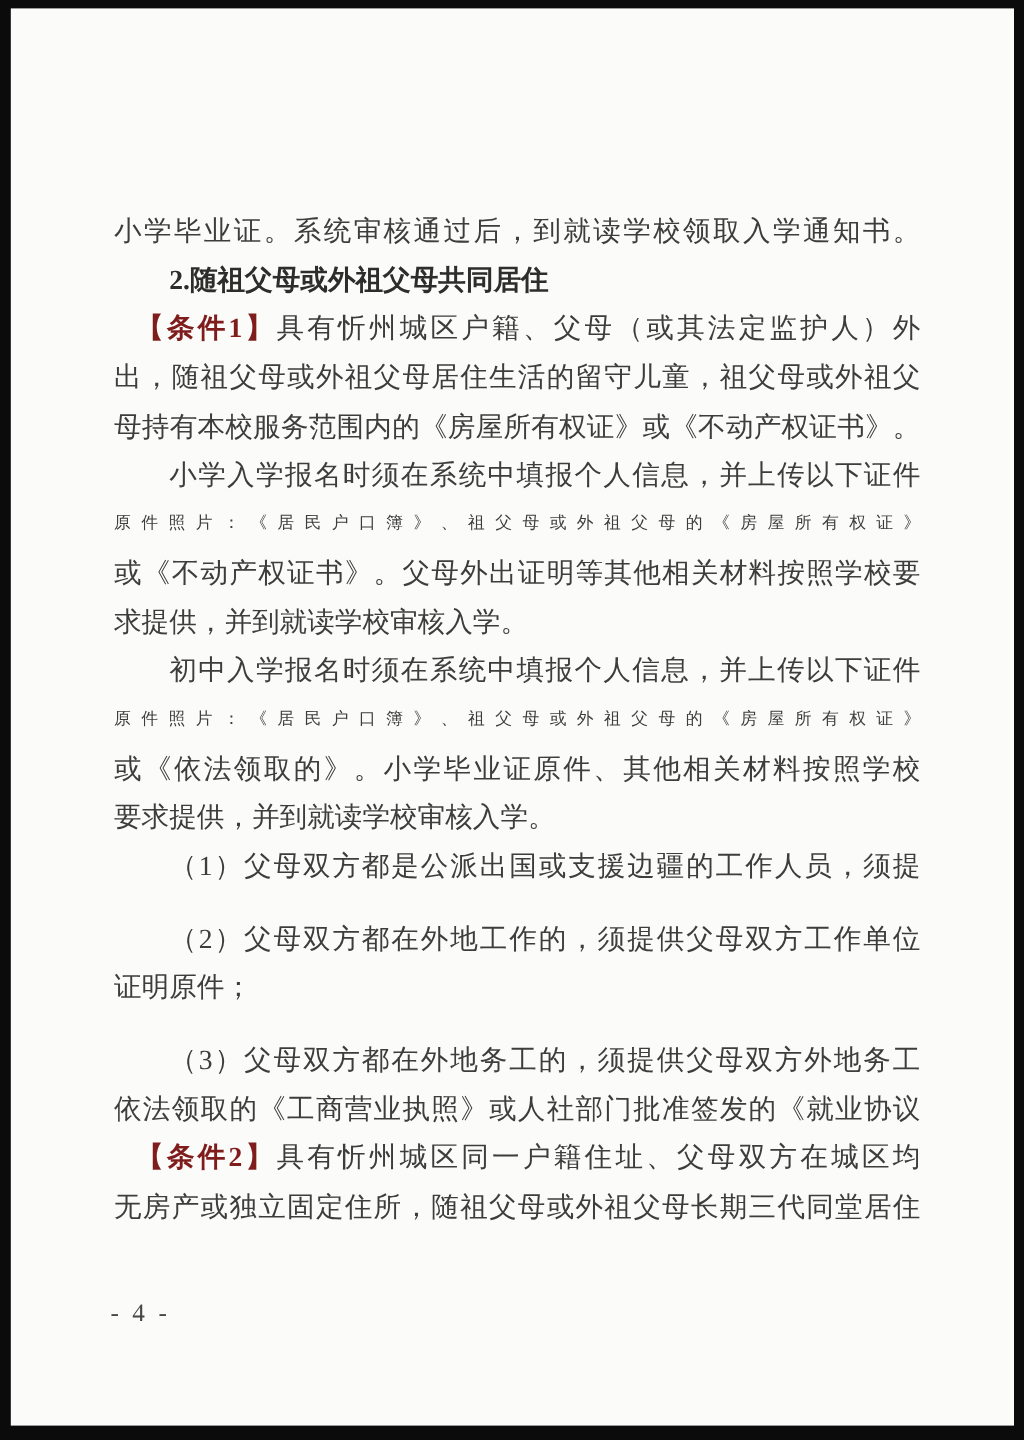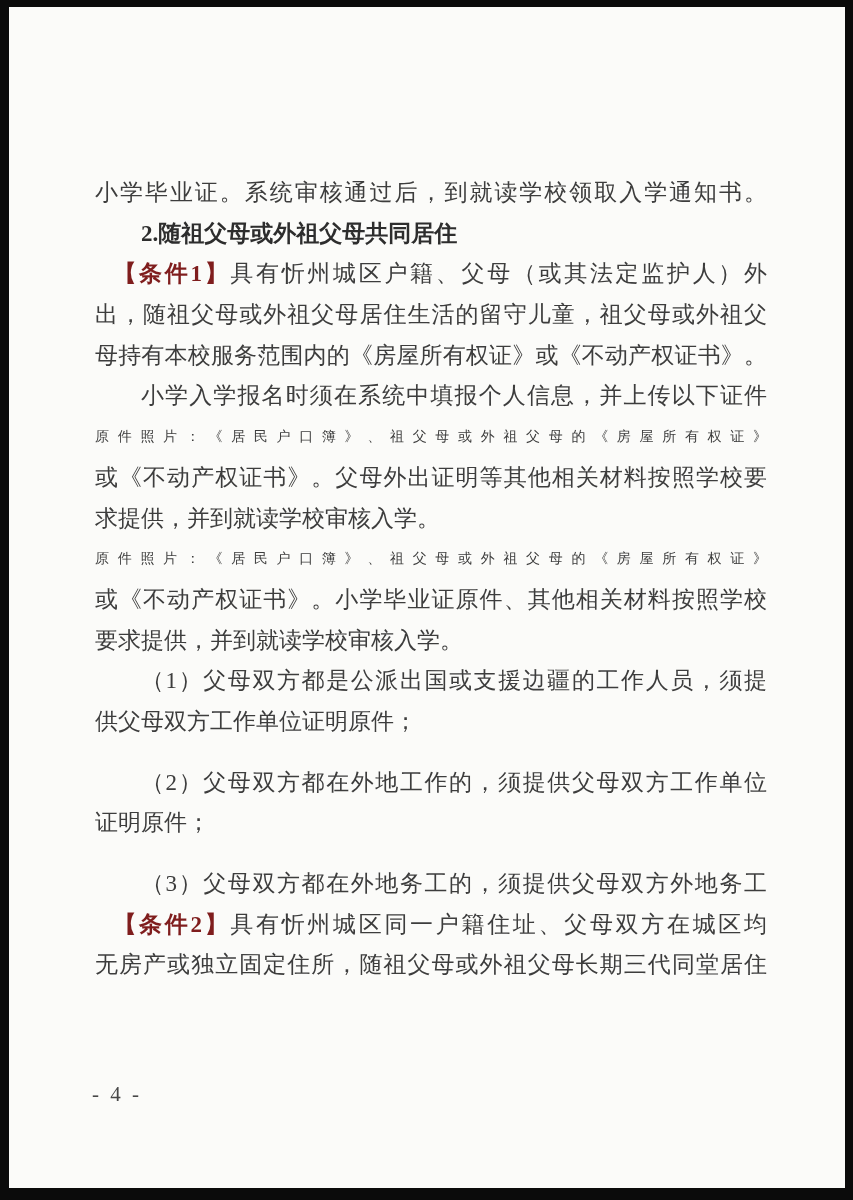--- a/index.html
+++ b/index.html
@@ -59,27 +59,28 @@
   <div class="textblock">
     <div class="line full">小学毕业证。系统审核通过后，到就读学校领取入学通知书。</div>
     <div class="line short heading indent2">2.随祖父母或外祖父母共同居住</div>
     <div class="line full indentb"><span class="bold">【条件1】</span><span>具有忻州城区户籍、父母（或其法定监护人）外</span></div>
     <div class="line full">出，随祖父母或外祖父母居住生活的留守儿童，祖父母或外祖父</div>
     <div class="line full">母持有本校服务范围内的《房屋所有权证》或《不动产权证书》。</div>
     <div class="line full indent2">小学入学报名时须在系统中填报个人信息，并上传以下证件</div>
     <div class="line full xtight">原件照片：《居民户口簿》、祖父母或外祖父母的《房屋所有权证》</div>
     <div class="line full">或《不动产权证书》。父母外出证明等其他相关材料按照学校要</div>
     <div class="line short">求提供，并到就读学校审核入学。</div>
+    <div class="line full indent2">初中入学报名时须在系统中填报个人信息，并上传以下证件</div>
     <div class="line full xtight">原件照片：《居民户口簿》、祖父母或外祖父母的《房屋所有权证》</div>
-    <div class="line full">或《不动产权证书》。小学毕业证原件、其他相关材料按照学校</div>
+    <div class="line full">或《依法领取的》。小学毕业证原件、其他相关材料按照学校</div>
     <div class="line short">要求提供，并到就读学校审核入学。</div>
     <div class="line full indent2">（1）父母双方都是公派出国或支援边疆的工作人员，须提</div>
-    <div class="line short">供父母双方工作单位证明原件；</div>
     <div class="line full indent2 gap4">（2）父母双方都在外地工作的，须提供父母双方工作单位</div>
     <div class="line short">证明原件；</div>
     <div class="line full indent2 gap4">（3）父母双方都在外地务工的，须提供父母双方外地务工</div>
+    <div class="line full">依法领取的《工商营业执照》或人社部门批准签发的《就业协议</div>
     <div class="line full indentb"><span class="bold">【条件2】</span><span>具有忻州城区同一户籍住址、父母双方在城区均</span></div>
     <div class="line full">无房产或独立固定住所，随祖父母或外祖父母长期三代同堂居住</div>
   </div>
 
   <div class="pagenum">- 4 -</div>
 
 </div>
 
 </body></html>

